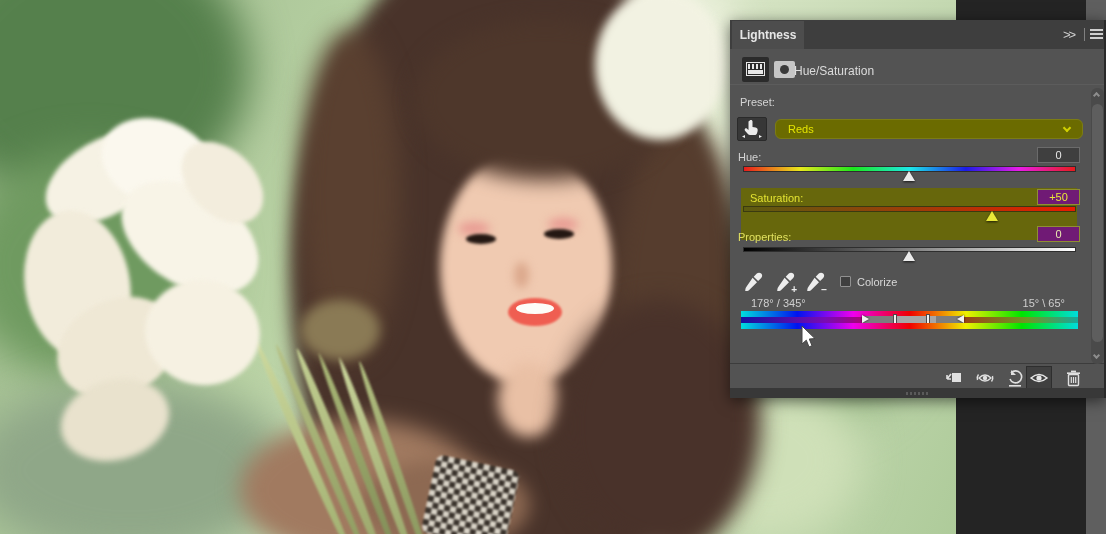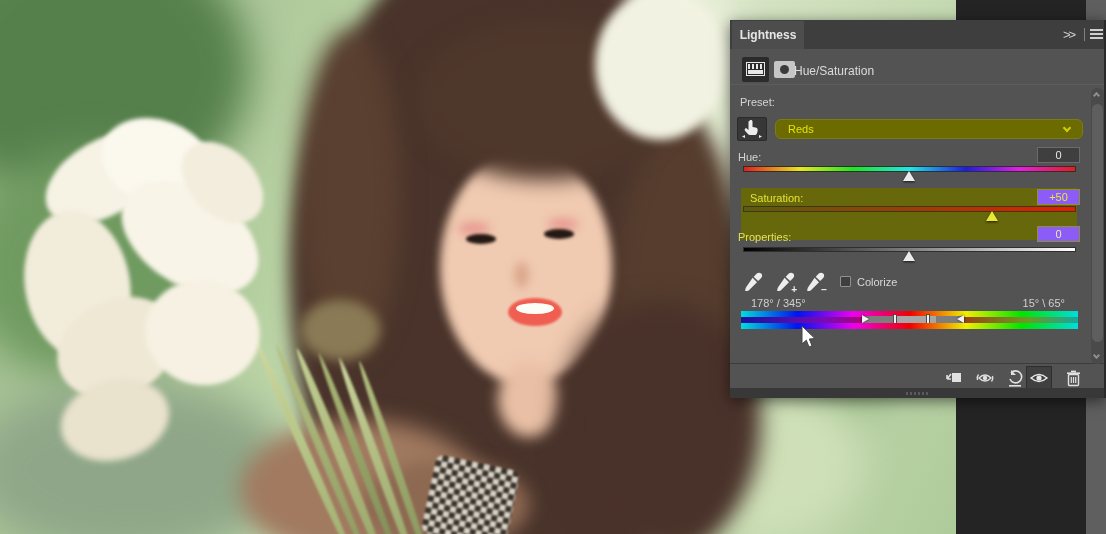--- a/index.html
+++ b/index.html
@@ -50,21 +50,21 @@
   .channel-dd .chev { border-color:#d0d000; }
 
   .valbox { position:absolute; width:43px; height:16px; background:#3f3f3f; border:1px solid #6b6b6b;
             color:#e8e8e8; font-size:11px; text-align:center; line-height:14px; }
   .slider { position:absolute; height:6px; border:1px solid #2e2e2e; }
   .tri { position:absolute; width:0; height:0; border-left:6px solid transparent;
          border-right:6px solid transparent; border-bottom:10px solid #ececec;
          filter:drop-shadow(0 1px 1px rgba(0,0,0,.7)); }
 
   .olive { position:absolute; left:11px; top:168px; width:336px; height:52px; background:#67670c; }
-  .valbox.olive-box { background:#8b5cf6; border-color:#8f8f33; color:#e8e838; }
+  .valbox.olive-box { background:#701a75; border-color:#8f8f33; color:#e8e838; }
 
   .dropper { position:absolute; width:22px; height:22px; }
   .dropper .sub { position:absolute; right:-1px; bottom:-2px; color:#eee; font-size:10px; font-weight:bold; }
   .checkbox { position:absolute; left:110px; top:256px; width:11px; height:11px; background:#3f3f3f;
               border:1px solid #919191; border-radius:1px; }
   .range-label { position:absolute; top:277px; font-size:11px; color:#cfcfcf; }
   .ramp { position:absolute; left:11px; width:337px; height:6px;
           background:linear-gradient(90deg,#00dcdc 0%,#0014f0 16.7%,#ee00ee 33.3%,#f00000 50%,#f0f000 66.7%,#00e400 83.3%,#00dcdc 100%); }
   .range-strip { position:absolute; left:11px; top:297px; width:337px; height:6px;
                  background:linear-gradient(90deg,#15129e 0%,#7a0bb4 25%,#b40660 40%,#a01414 55%,#95541a 70%,#6d9a22 85%,#18a89a 100%); }

